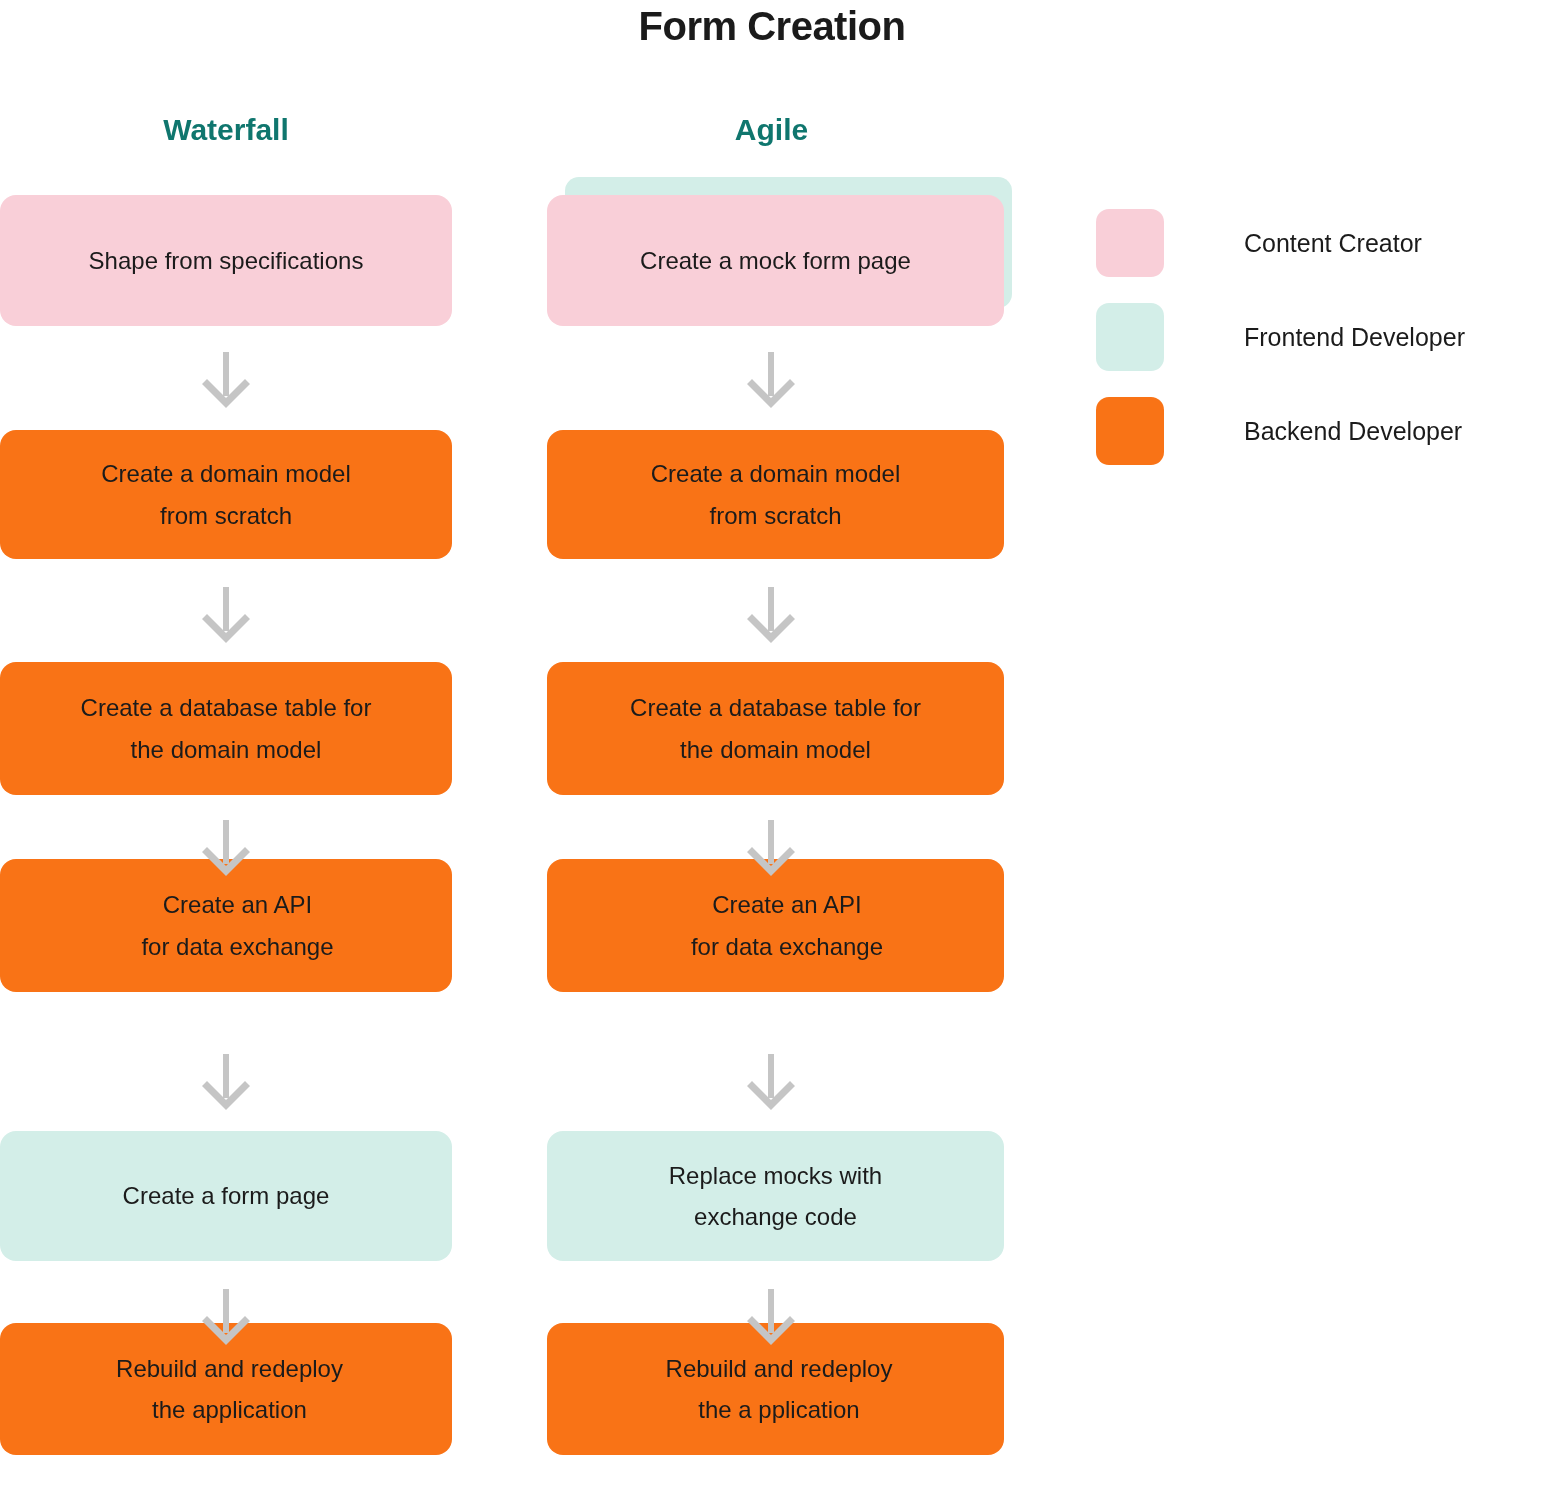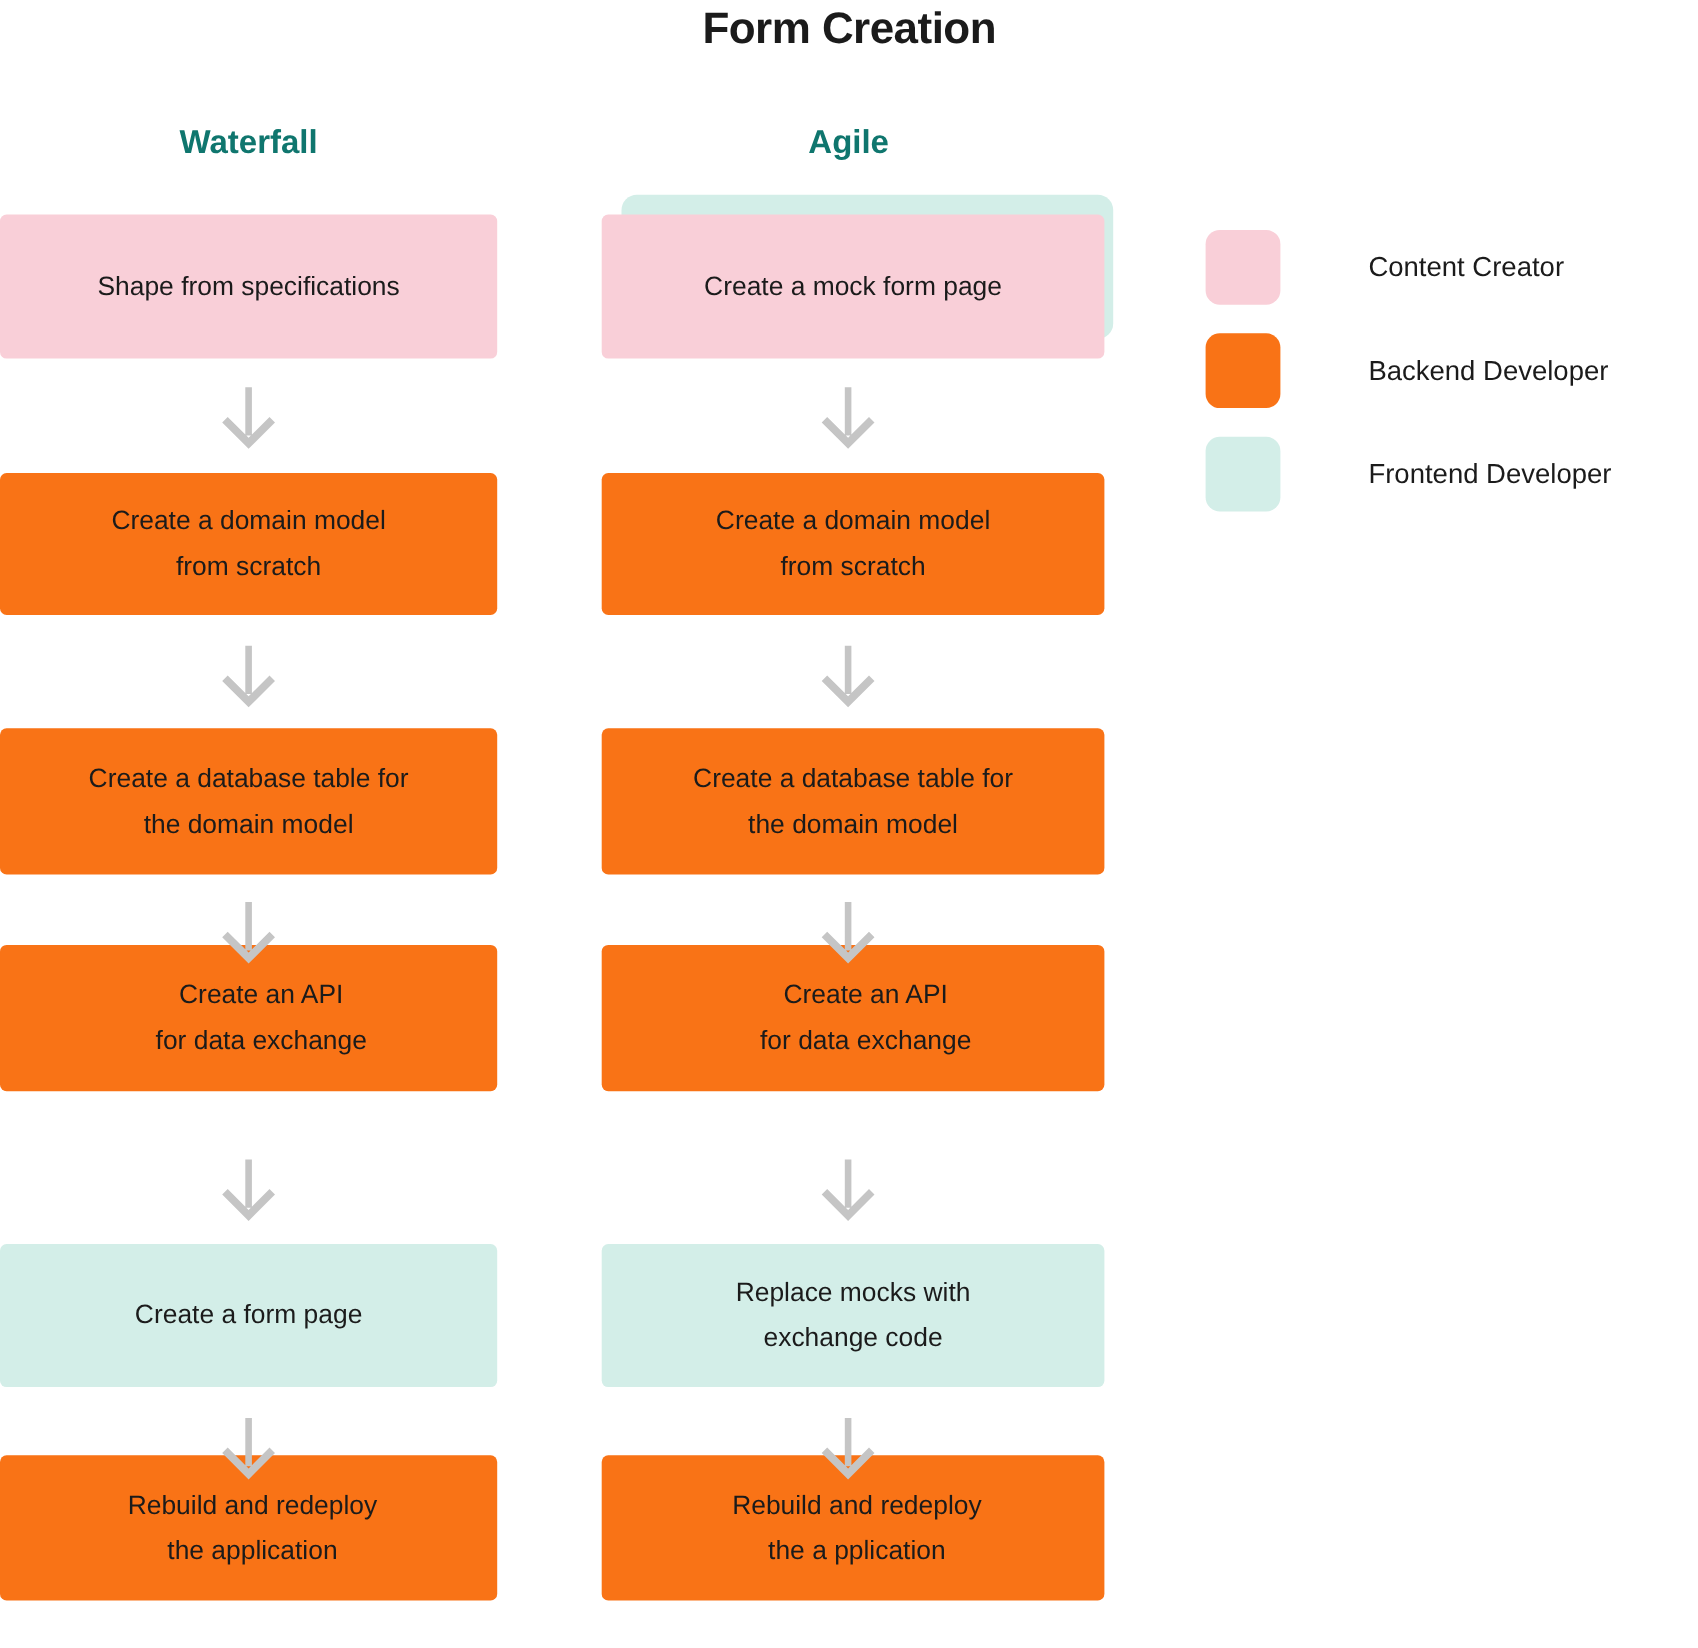--- a/index.html
+++ b/index.html
@@ -38,21 +38,21 @@
     font-weight: bold;
     color: #0f766e;
     text-align: center;
   }
   .col-header.waterfall { left: 0px;   width: 452px; }
   .col-header.agile     { left: 547px; width: 449px; }
 
   
   .flow-box {
     position: absolute;
-    border-radius: 6px;
+    border-radius: 16px;
     display: flex;
     align-items: center;
     justify-content: center;
     text-align: center;
     font-size: 24px;
     line-height: 1.72;
     color: #1b1b1b;
     box-sizing: border-box;
     padding: 0 14px;
   }
@@ -232,20 +232,20 @@
       <path d="M27 2 L33 2 L33 46 L27 46 Z M6 34 L11 29 L30 48 L49 29 L54 34 L30 58 Z" fill="#c5c5c5"></path>
     </svg>
 </div>
 
 <div class="legend">
   <div class="legend-row">
     <div class="legend-swatch role-content"></div>
     <div class="legend-label">Content Creator</div>
   </div>
   <div class="legend-row">
+    <div class="legend-swatch role-frontend"></div>
+    <div class="legend-label">Frontend Developer</div>
+  </div>
+  <div class="legend-row">
     <div class="legend-swatch role-backend"></div>
     <div class="legend-label">Backend Developer</div>
   </div>
-  <div class="legend-row">
-    <div class="legend-swatch role-frontend"></div>
-    <div class="legend-label">Frontend Developer</div>
-  </div>
 </div>
 
 </body></html>

